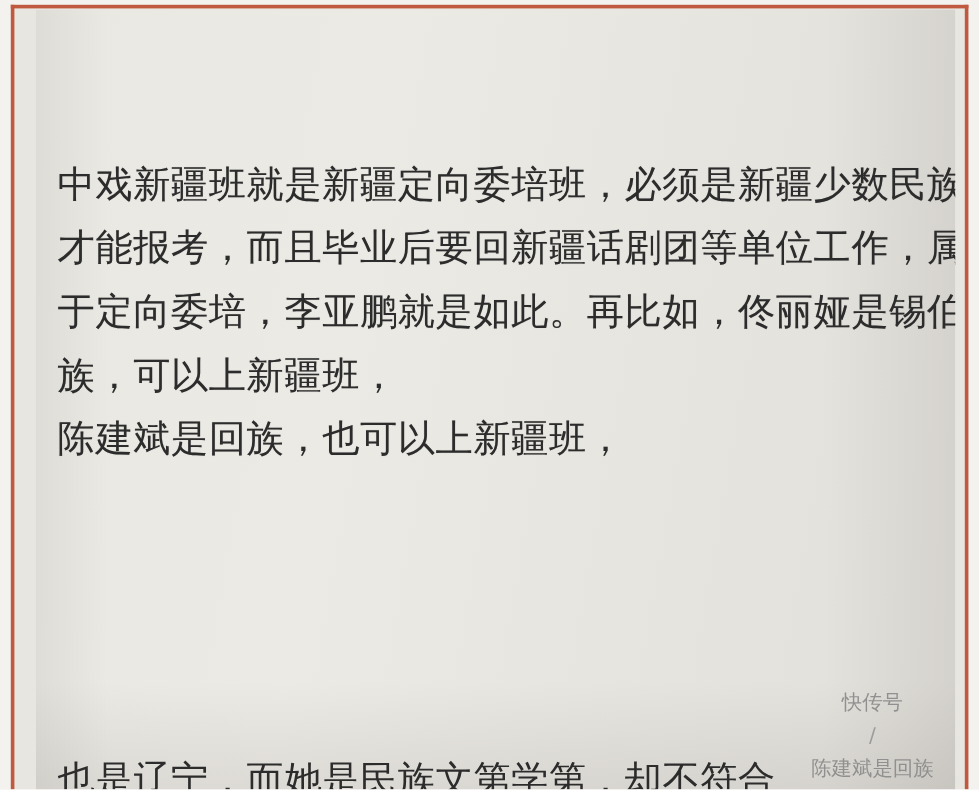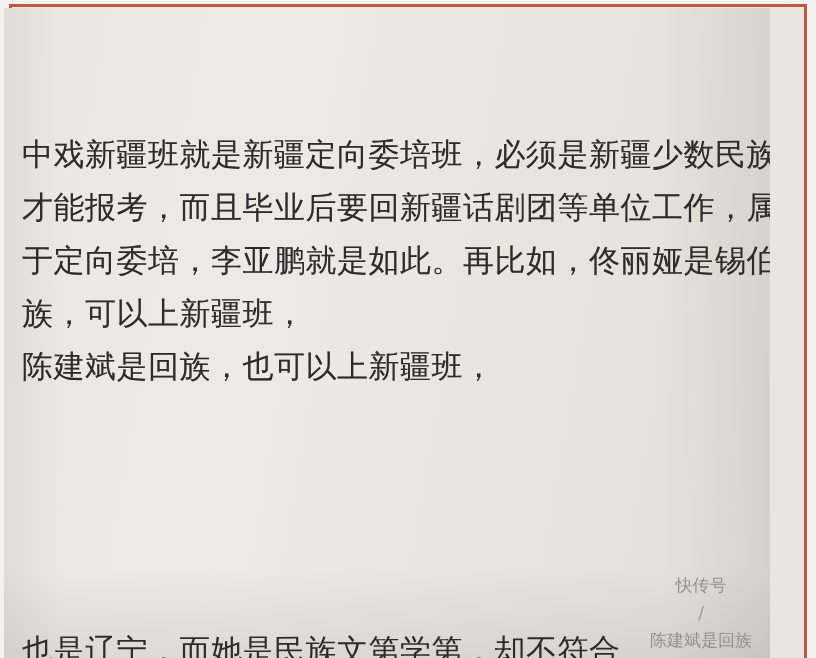--- a/index.html
+++ b/index.html
@@ -33,21 +33,21 @@
     width: 798px;
     height: 654px;
     box-sizing: border-box;
     border: 3px solid #c0593f;
     border-bottom: none;
     background: #e7e6e1;
   }
   
   .paper {
     position: absolute;
-    left: 4px;
+    left: 30px;
     top: 8px;
     width: 738px;
     height: 650px;
     background: linear-gradient(100deg, #e9e8e3 0%, #eceae5 35%, #e6e4df 70%, #e2e0db 100%);
     overflow: hidden;
     padding-left: 28px;
   }
   
   .shade {
     position: absolute;

